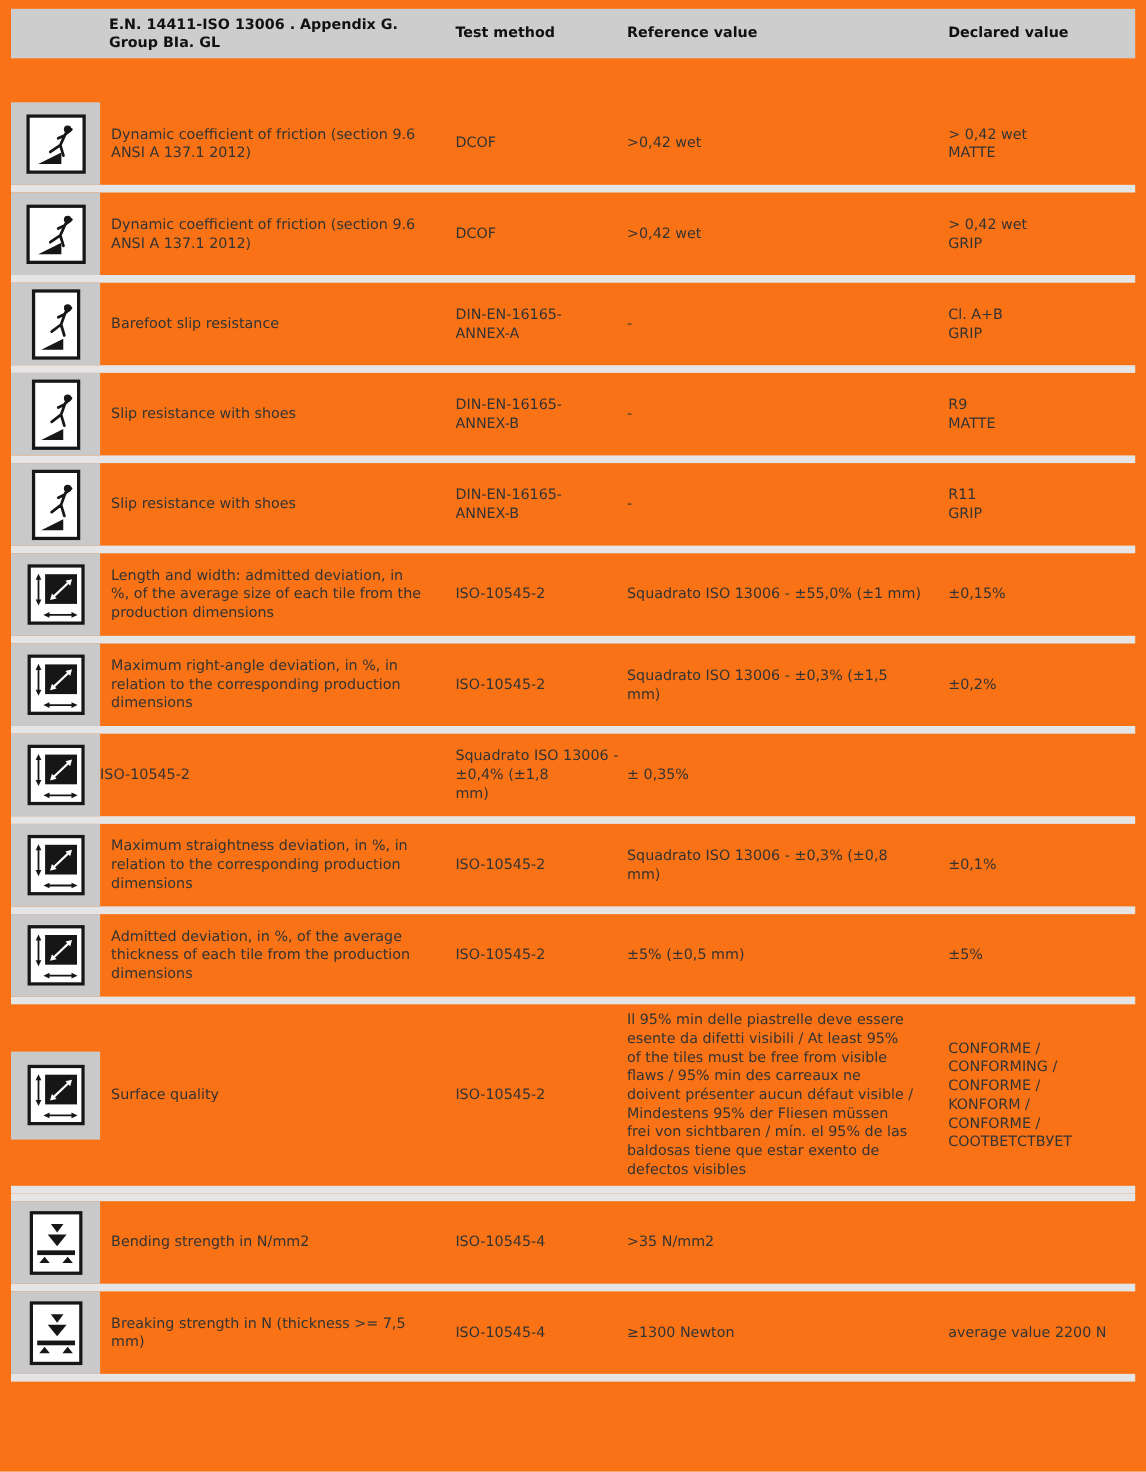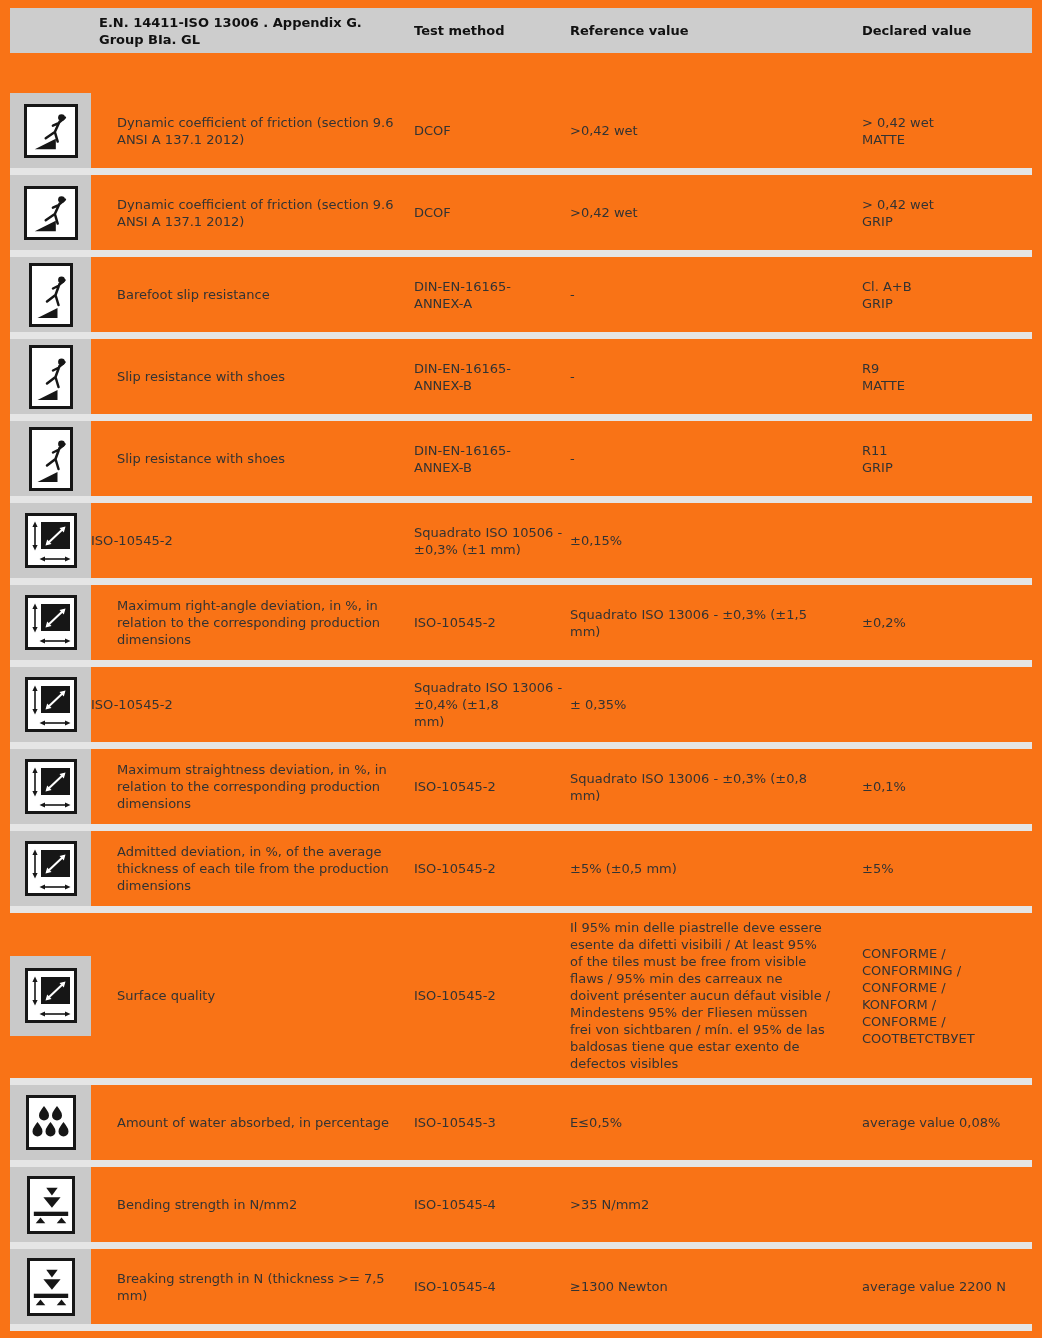--- a/index.html
+++ b/index.html
@@ -7,21 +7,21 @@
   body{width:1042px;font-family:"DejaVu Sans","Liberation Sans",sans-serif;color:#333333;}
   .page{width:1042px;height:1338px;background:#f97316;overflow:hidden;}
   .table{width:1022px;margin-left:10px;padding-top:8px;}
   .grid{display:grid;grid-template-columns:81px 323px 156px 292px 1fr;}
   .hdr{background:#cdcdcd;min-height:45px;align-items:center;font-weight:bold;color:#111111;font-size:13px;line-height:16px;}
   .hdr .c2{padding-left:8px;padding-right:14px;white-space:pre-line;}
   .gap{height:40px;}
   .sep{height:7px;background:#e5e5e5;}
   .row{min-height:75px;align-items:center;}
   .row.tall{min-height:165px;}
-  .c2{padding-left:26px;padding-right:20px;}
+  .c2{padding-left:10px;padding-right:20px;}
   .c3{padding-right:24px;}
   .c4{padding-right:2px;}
   .c5{padding-right:4px;}
   .cell{font-size:13px;line-height:17px;white-space:pre-line;}
   .icon-cell{align-self:stretch;background:#c9c9c9;display:flex;align-items:center;justify-content:center;}
   .row.tall .icon-cell{align-self:center;height:80px;width:81px;background:#c9c9c9;}
   .icon-box{background:#ffffff;border:3px solid #161616;display:flex;align-items:center;justify-content:center;box-sizing:border-box;}
   .box-slip{width:54px;height:54px;}
   .box-slipp{width:44px;height:64px;}
   .box-dim{width:52px;height:55px;}
@@ -174,22 +174,25 @@
     <div class="sep"></div>
 
     <div class="grid row">
       <div class="icon-cell">
           <span class="icon-box box-dim">
             <svg width="46" height="49" viewBox="0 0 46 49">
               <use href="#ico-dim"></use>
             </svg>
           </span>
         </div>
-      <div class="cell c3">ISO-10545-2</div>
-      <div class="cell c4">Squadrato ISO 10506 - ±0,3% (±1 mm)</div>
+      <div class="cell c2">Length and width: admitted deviation, in
+%, of the average size of each tile from the
+production dimensions</div>
+      <div class="cell c3">ISO-10545-2</div>
+      <div class="cell c4">Squadrato ISO 13006 - ±55,0% (±1 mm)</div>
       <div class="cell c5">±0,15%</div>
     </div>
     <div class="sep"></div>
 
     <div class="grid row">
       <div class="icon-cell">
           <span class="icon-box box-dim">
             <svg width="46" height="49" viewBox="0 0 46 49">
               <use href="#ico-dim"></use>
             </svg>
@@ -276,33 +279,20 @@
 defectos visibles</div>
       <div class="cell c5">CONFORME /
 CONFORMING /
 CONFORME /
 KONFORM /
 CONFORME /
 СООТВЕТСТВУЕТ</div>
     </div>
     <div class="sep"></div>
 
-    <div class="grid row">
-      <div class="icon-cell">
-          <span class="icon-box box-water">
-            <svg width="44" height="47" viewBox="0 0 44 47">
-              <use href="#ico-water"></use>
-            </svg>
-          </span>
-        </div>
-      <div class="cell c2">Amount of water absorbed, in percentage</div>
-      <div class="cell c3">ISO-10545-3</div>
-      <div class="cell c4">E≤0,5%</div>
-      <div class="cell c5">average value 0,08%</div>
-    </div>
     <div class="sep"></div>
 
     <div class="grid row">
       <div class="icon-cell">
           <span class="icon-box box-bend">
             <svg width="42" height="50" viewBox="0 0 44 50">
               <use href="#ico-bend"></use>
             </svg>
           </span>
         </div>

